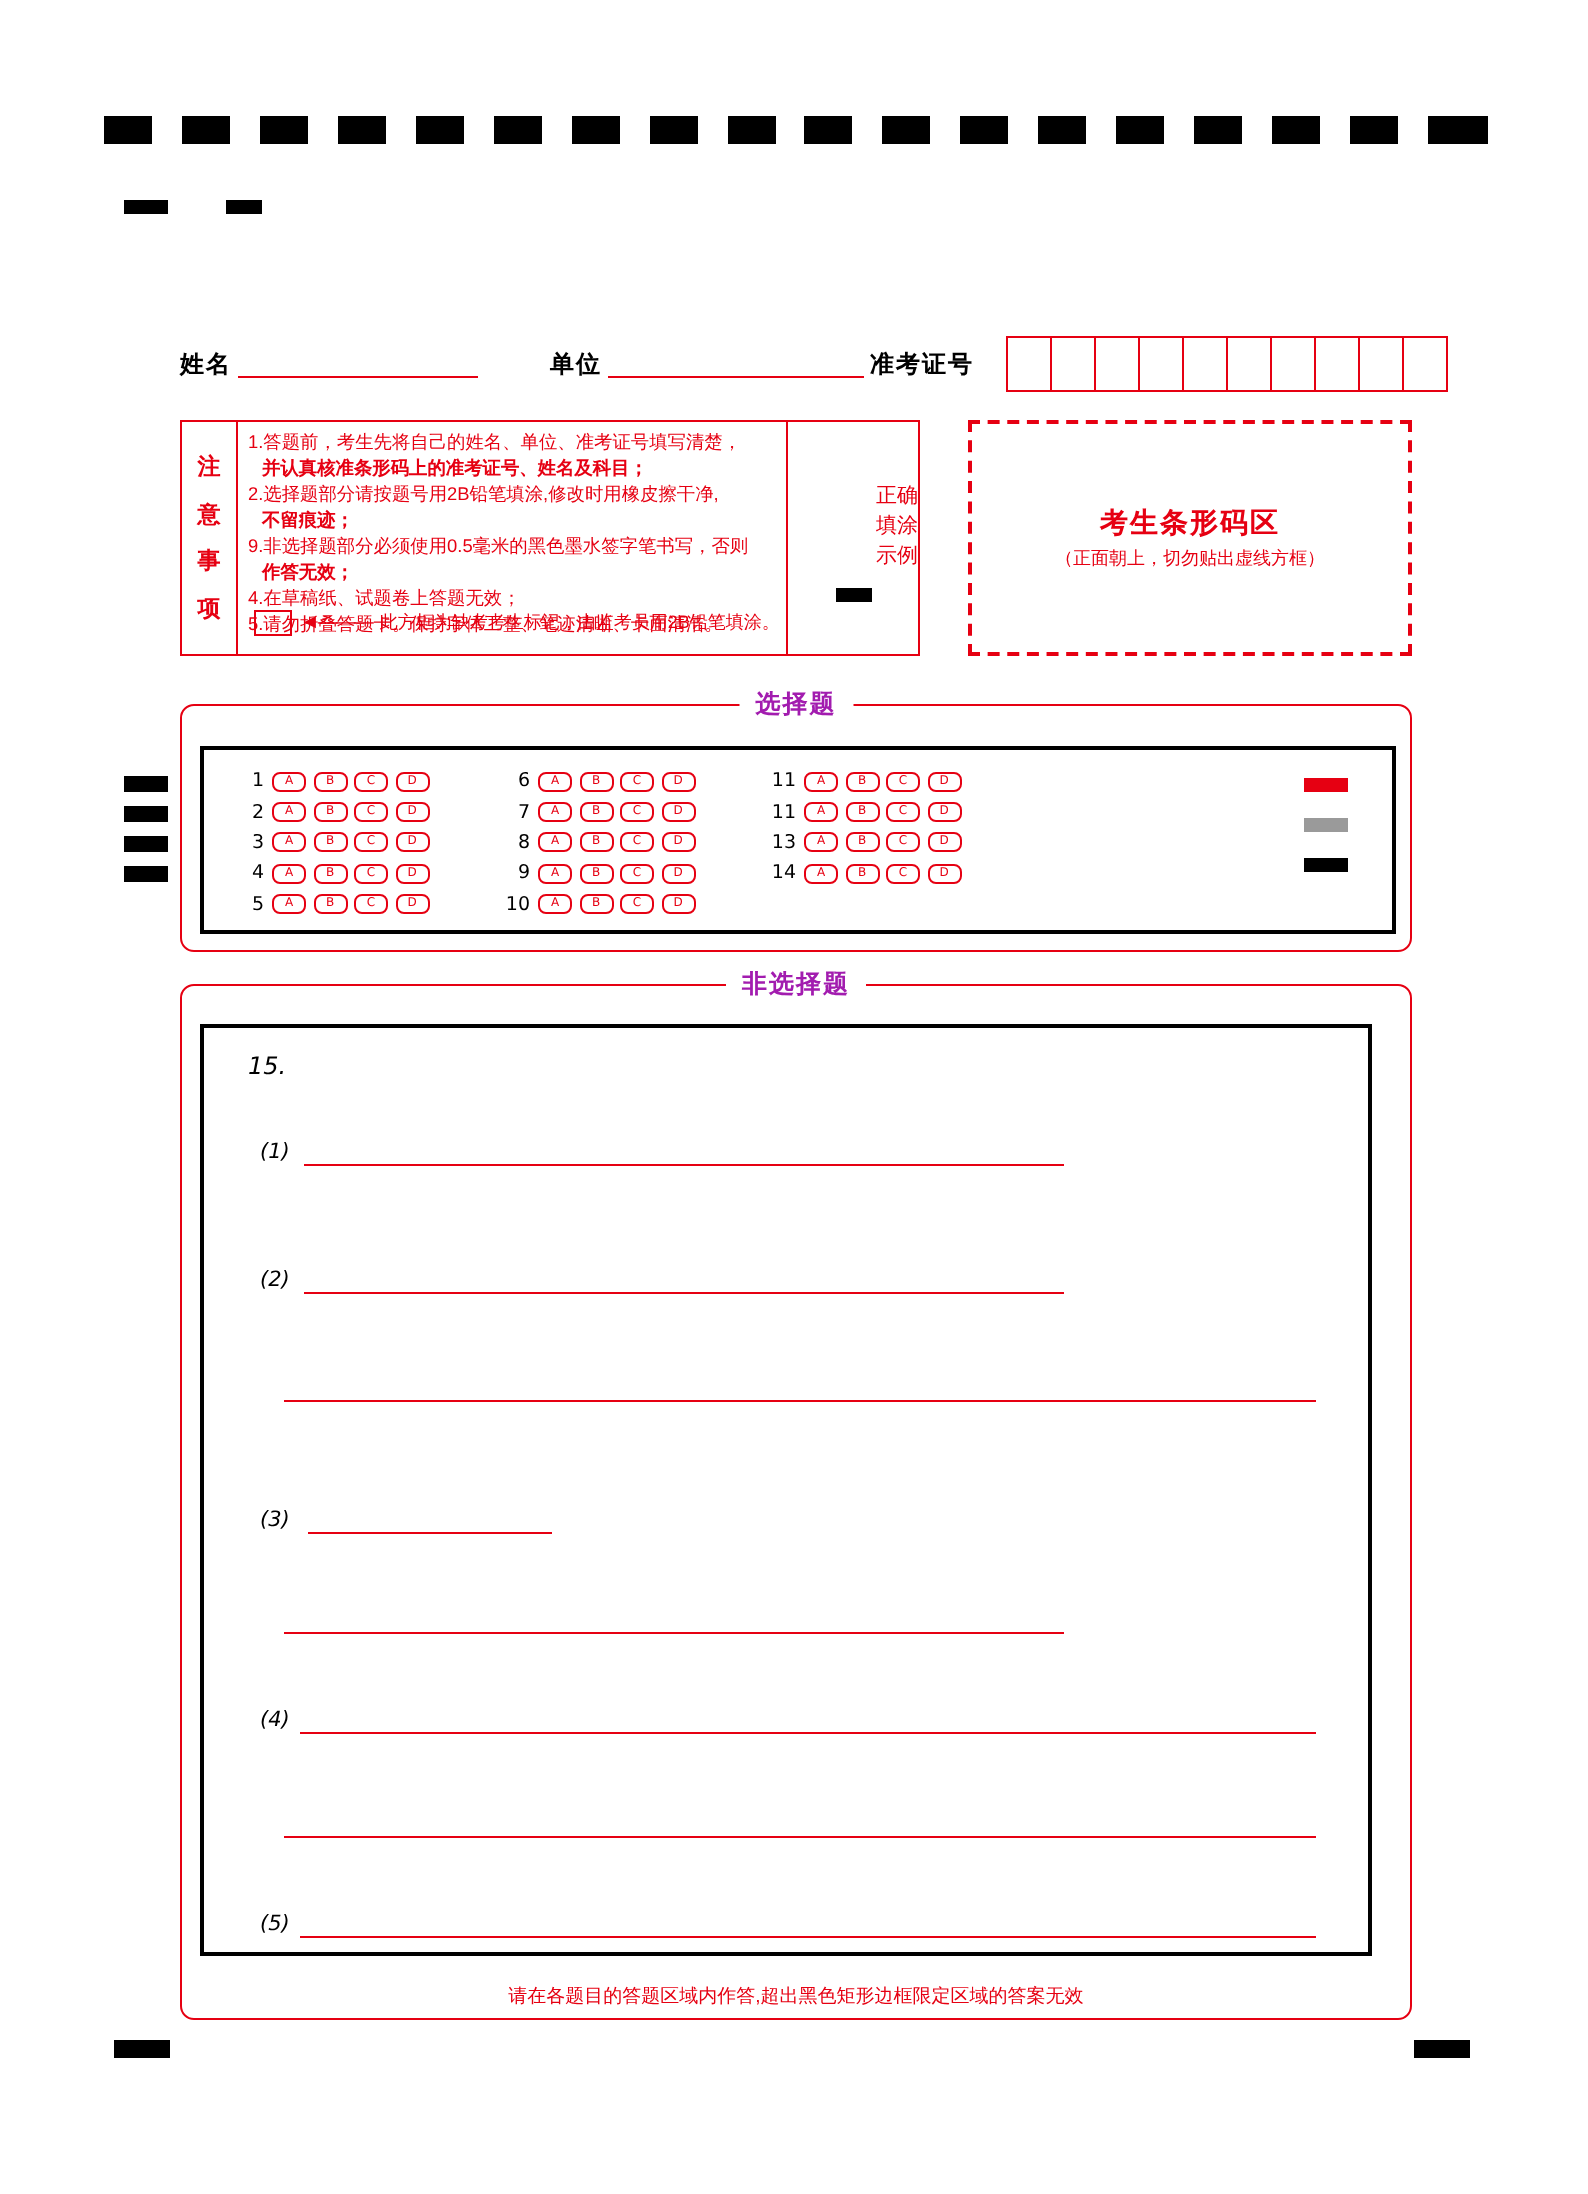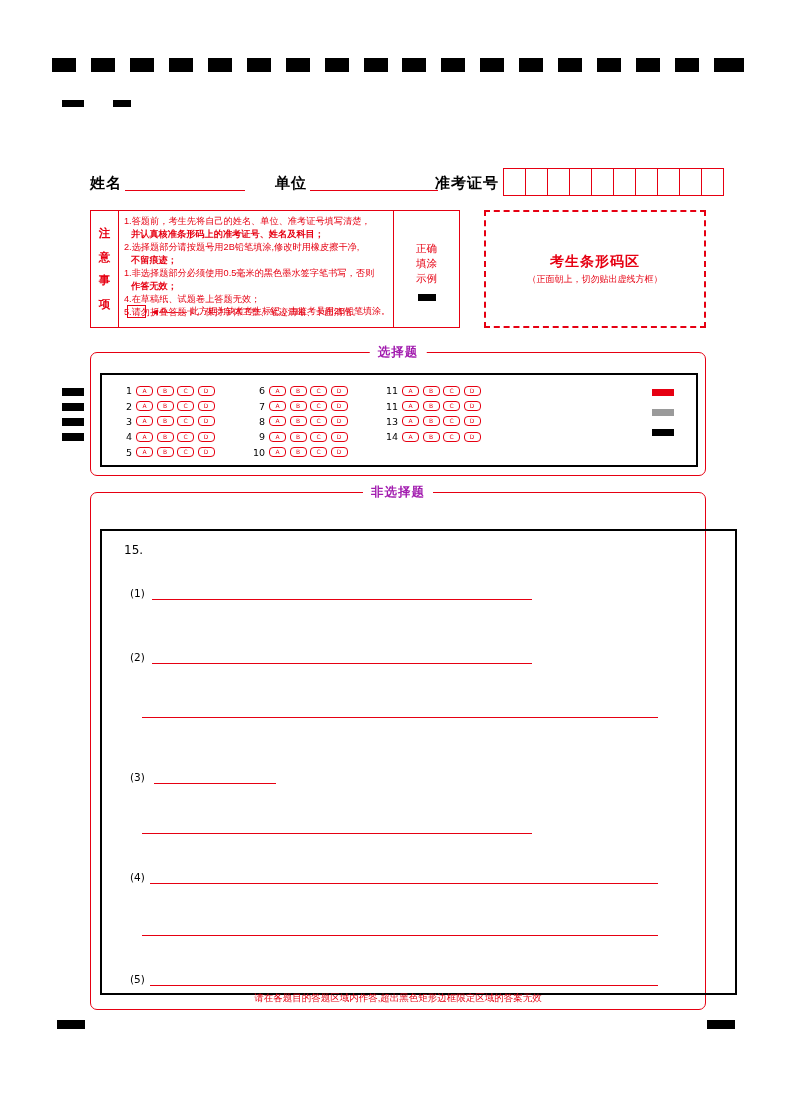--- a/index.html
+++ b/index.html
@@ -22,21 +22,21 @@
   .small-mark { position:absolute; background:#000; }
 
   
   .lmark { position:absolute; left:62px; width:22px; height:8px; background:#000; }
 
   
   .title { position:absolute; top:108px; left:0; width:794px; text-align:center;
            font-family:"DejaVu Sans","Liberation Sans",sans-serif; font-size:19px; letter-spacing:2px; }
 
   
-  .idline { position:absolute; left:90px; top:170px; width:620px; height:26px; font-size:15px; }
+  .idline { position:absolute; left:90px; top:170px; width:620px; height:26px; font-size:12px; }
   .idline .fld { position:absolute; white-space:nowrap; }
   .idline .lbl { font-weight:bold; letter-spacing:1px; }
   .rule { display:inline-block; border-bottom:1px solid #e60012; width:120px; height:14px; vertical-align:-3px; margin-left:3px;}
   .rule.w2 { width:128px; }
 
   .idboxes { position:absolute; left:503px; top:168px; display:flex; }
   .idboxes .cell { width:21px; height:26px; border:1px solid #e60012; border-left:none; }
   .idboxes .cell:first-child { border-left:1px solid #e60012; }
 
   
@@ -45,21 +45,21 @@
   .notice .vlabel { position:absolute; left:0; top:0; width:28px; height:100%;
                     border-right:1px solid #e60012; box-sizing:border-box;
                     display:flex; flex-direction:column; align-items:center; justify-content:space-evenly;
                     font-size:11.5px; color:#e60012; padding:6px 0; font-weight:bold;}
   .notice .body { position:absolute; left:28px; top:0; right:66px; height:88px;
                   padding:4px 5px 0 5px; box-sizing:border-box; color:#e60012; font-size:9.2px; line-height:1.42; }
   .notice .body div { white-space:nowrap; }
   .notice .body .ind { padding-left:7px;font-weight:bold; }
   .notice .sample { position:absolute; right:0; top:0; width:66px; height:100%;
                     border-left:1px solid #e60012; box-sizing:border-box; color:#e60012;
-                    font-size:10.5px; text-align:center; padding-top:30px; line-height:1.45;}
+                    font-size:10.5px; text-align:right; padding-top:30px; line-height:1.45;}
   .notice .sample .bar { width:18px; height:7px; background:#000; margin:7px auto 0; }
   .notice .footer { position:absolute; left:28px; bottom:4px; right:66px; height:24px;
                     display:flex; align-items:center; padding-left:8px; box-sizing:border-box;
                     color:#e60012; font-size:9px; }
   .notice .footer .sq { width:17px; height:11px; border:1px solid #e60012; margin-right:4px; }
   .notice .footer .arrow { color:#e60012; margin-right:4px; font-size:10px; letter-spacing:-1px;}
 
   
   .barcode { position:absolute; left:484px; top:210px; width:222px; height:118px;
              border:2px dashed #e60012; box-sizing:border-box; color:#e60012;
@@ -82,22 +82,22 @@
          font-size:6px; color:#e60012; text-align:center; line-height:8px; font-family:"DejaVu Sans",sans-serif; }
   .legend { position:absolute; right:22px; top:14px; }
   .legend div { width:22px; height:7px; margin-bottom:13px; }
   .lg-red { background:#e60012; }
   .lg-gray { background:#9a9a9a; }
   .lg-black { background:#000; }
 
   
   .sec-free { position:absolute; left:90px; top:492px; width:616px; height:518px;
               border:1px solid #e60012; border-radius:7px; box-sizing:border-box; }
-  .free-inner { position:absolute; left:9px; top:36px; width:637px; height:466px;
-                border:2px solid #000; box-sizing:border-box; }
+  .free-inner { position:absolute; left:9px; top:19px; width:586px; height:466px;
+                border:2px solid #000; box-sizing:border-box;font-style:italic; }
   .qlabel { position:absolute; left:22px; top:12px; font-size:12px; font-family:"DejaVu Sans",sans-serif;}
   .sub { position:absolute; font-size:10.5px; font-family:"DejaVu Sans",sans-serif; color:#000;}
   .aline { position:absolute; height:0; border-top:1px solid #e60012; }
   .warn { position:absolute; left:0; bottom:4px; width:100%; text-align:center;
           color:#e60012; font-size:9.5px; }
 </style>
 </head>
 <body>
 
 <div class="sheet">
@@ -156,21 +156,21 @@
       <span>注</span>
       <span>意</span>
       <span>事</span>
       <span>项</span>
     </div>
     <div class="body">
       <div>1.答题前，考生先将自己的姓名、单位、准考证号填写清楚，</div>
       <div class="ind">并认真核准条形码上的准考证号、姓名及科目；</div>
       <div>2.选择题部分请按题号用2B铅笔填涂,修改时用橡皮擦干净,</div>
       <div class="ind">不留痕迹；</div>
-      <div>1.非选择题部分必须使用0.5毫米的黑色墨水签字笔书写，否则</div>
+      <div>9.非选择题部分必须使用0.5毫米的黑色墨水签字笔书写，否则</div>
       <div class="ind">作答无效；</div>
       <div>4.在草稿纸、试题卷上答题无效；</div>
       <div>5.请勿折叠答题卡。保持字体工整、笔迹清晰、卡面清洁。</div>
     </div>
     <div class="sample">
       <div style="white-space:pre-line;">正确
 填涂
 示例</div>
       <div class="bar"></div>
     </div>

